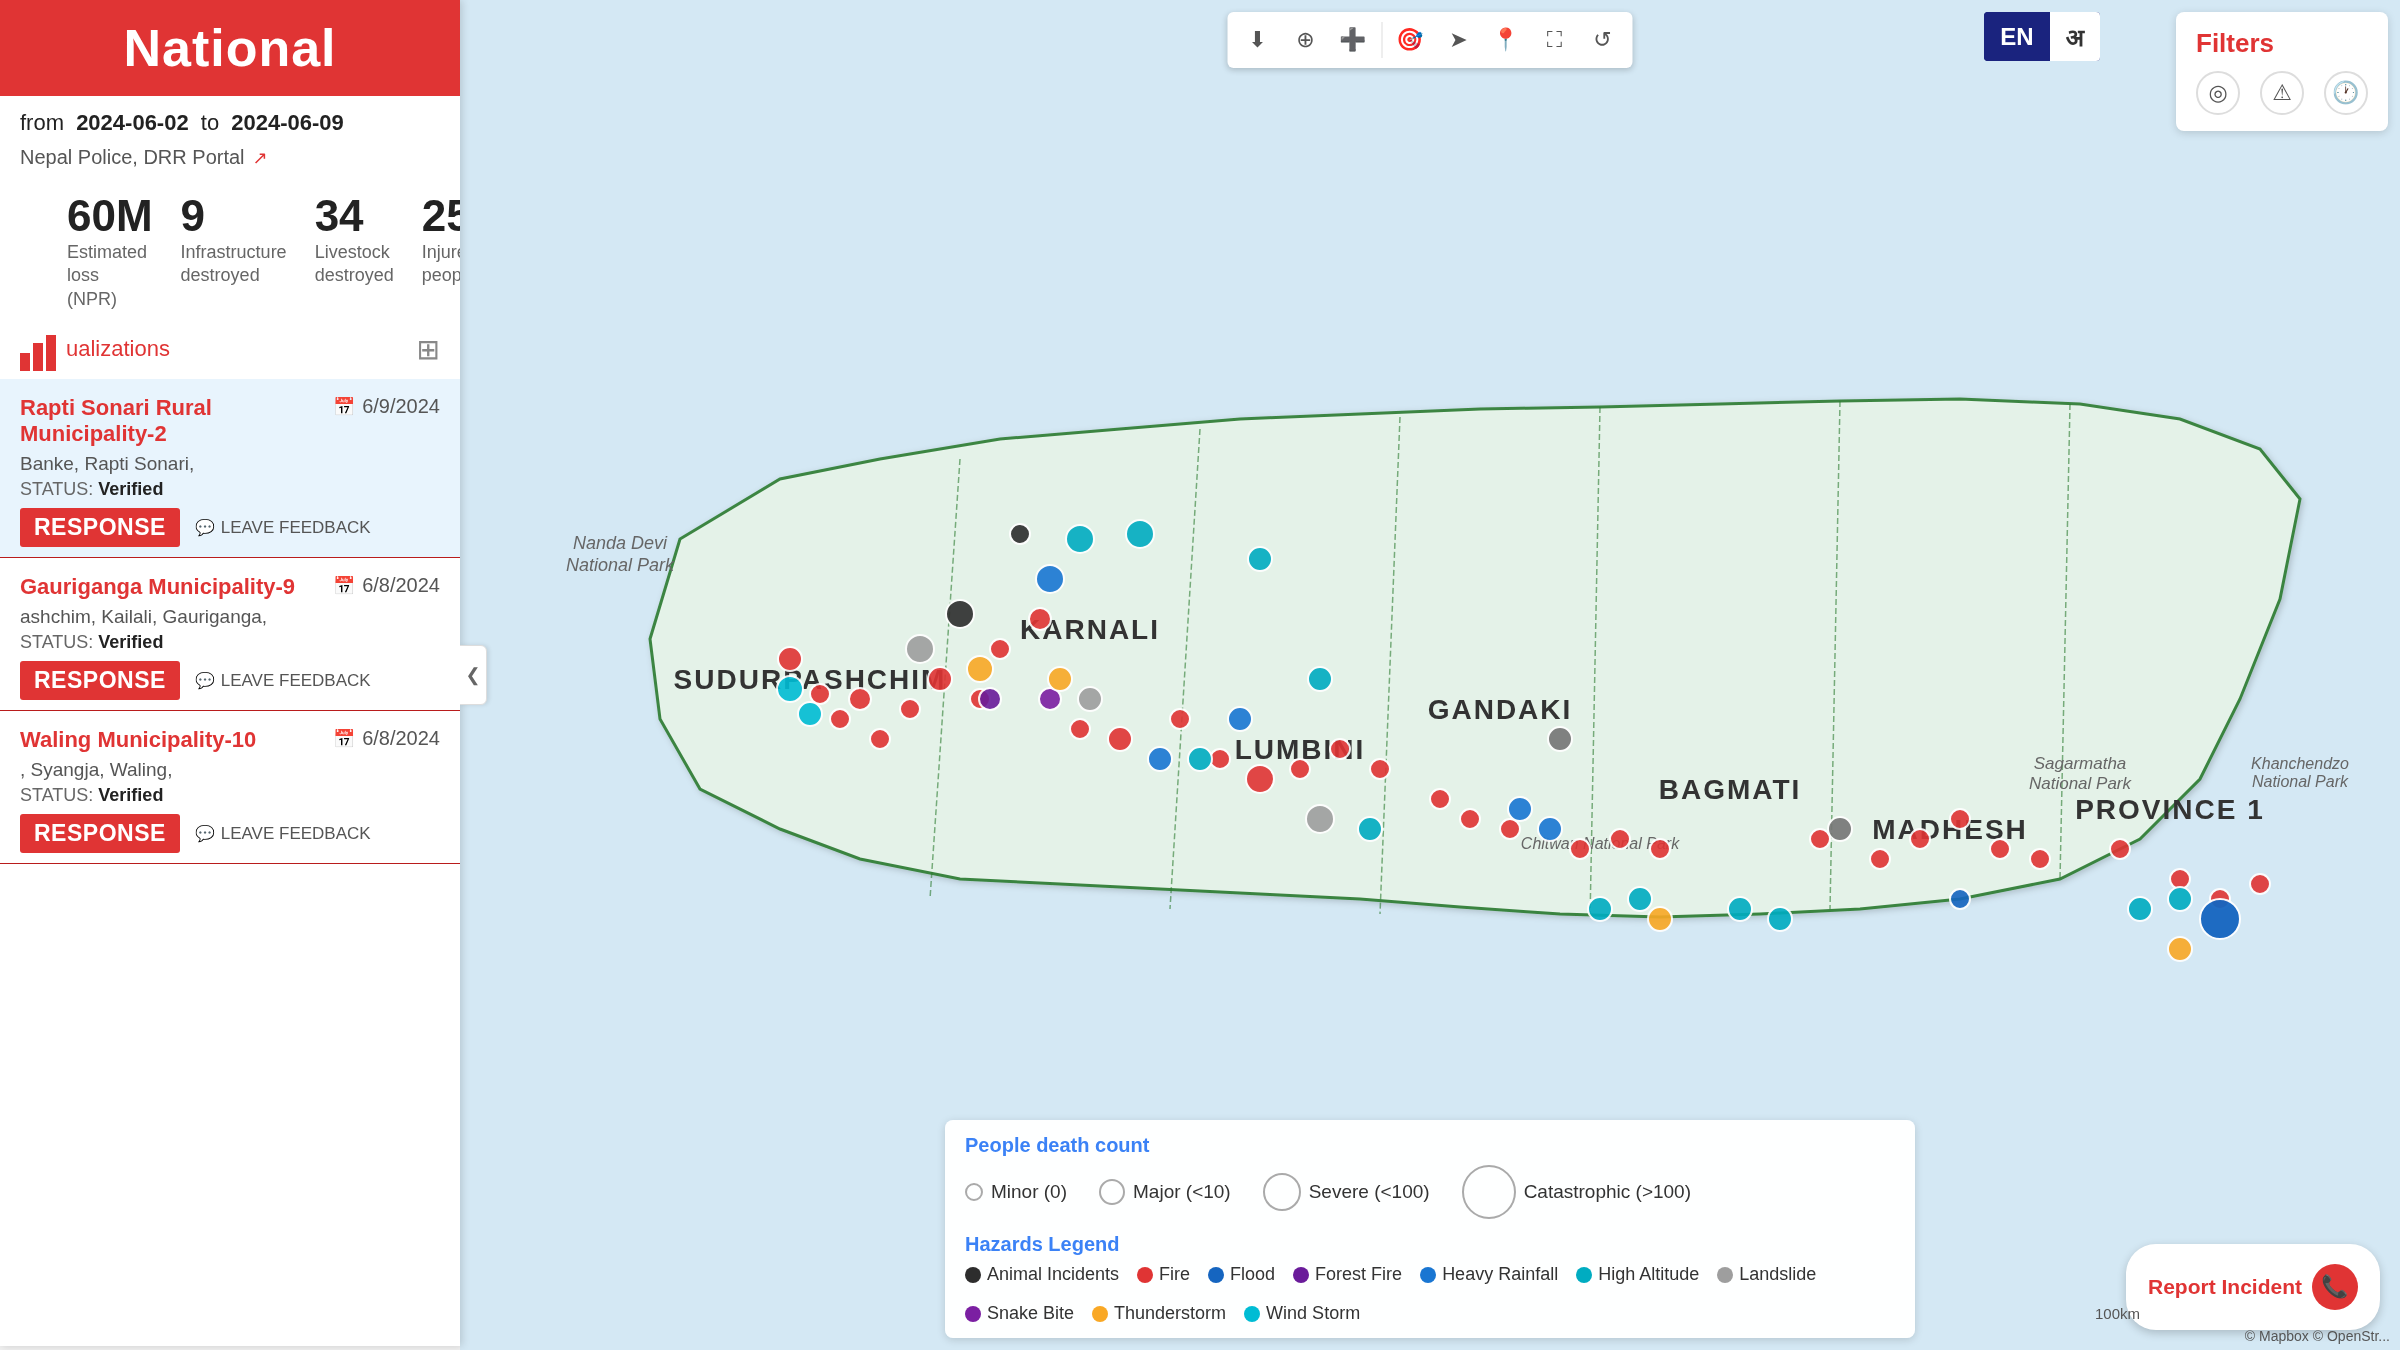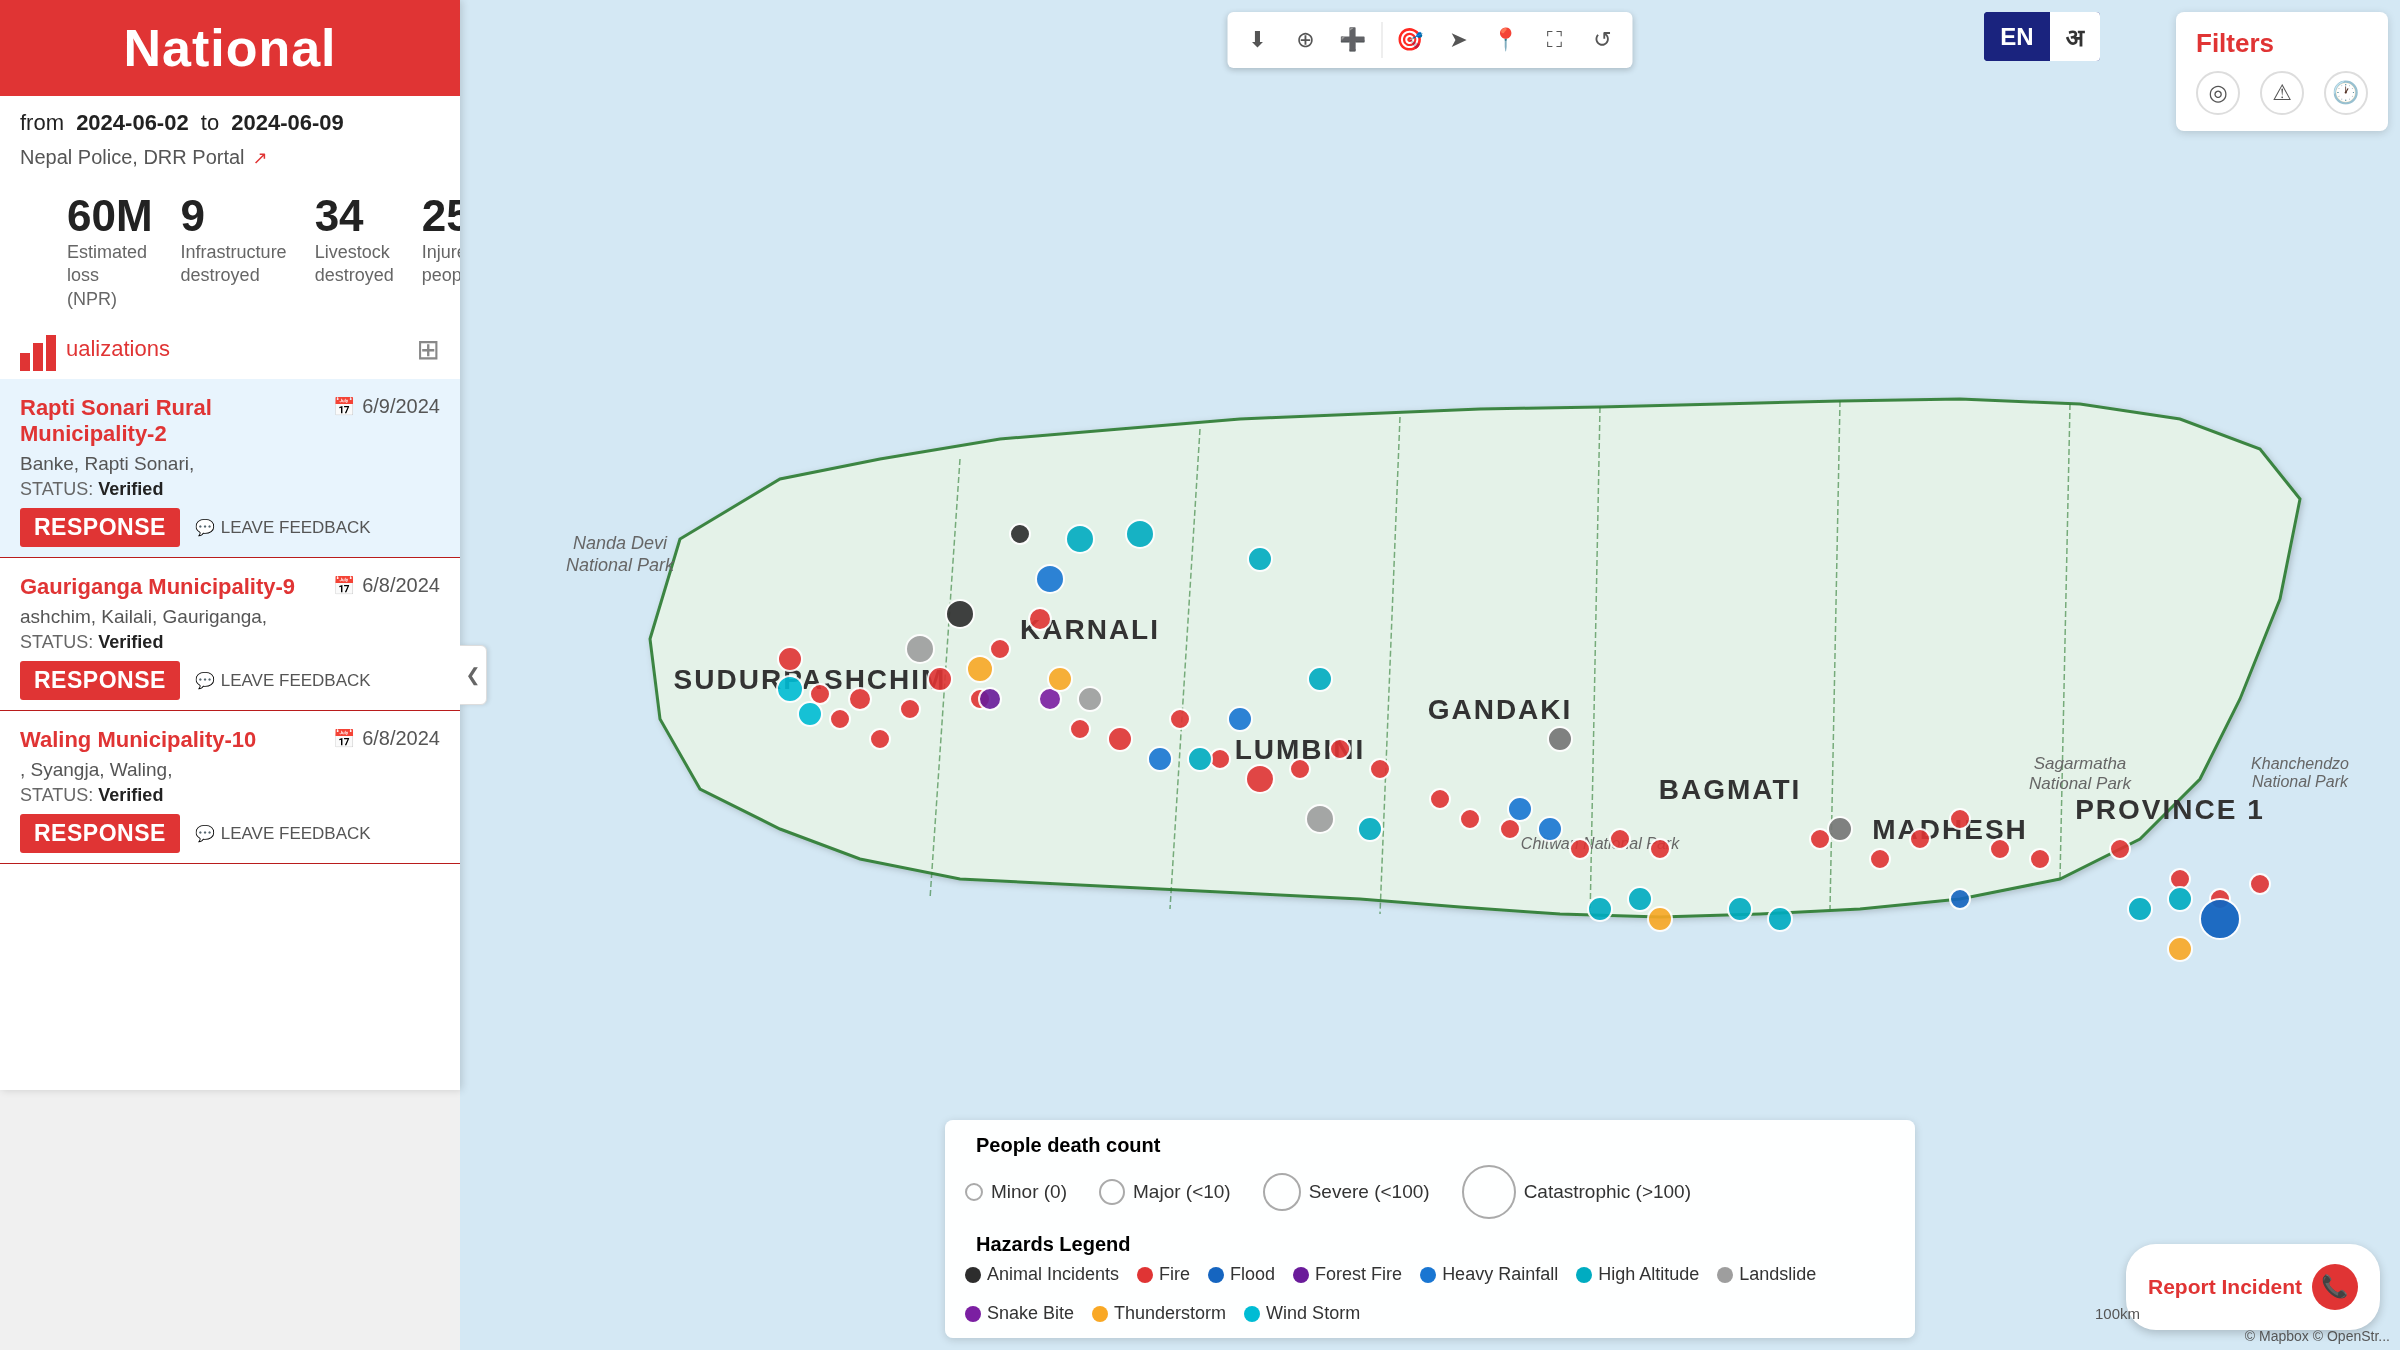--- a/index.html
+++ b/index.html
@@ -2,21 +2,21 @@
 <html><head>
   <meta charset="utf-8">
   <style>
     * { margin: 0; padding: 0; box-sizing: border-box; }
     body { font-family: Arial, sans-serif; width: 2400px; height: 1350px; overflow: hidden; background: #f0f0f0; display: flex; }
 
     
     .left-panel {
       width: 460px;
       min-width: 460px;
-      height: 1090px;
+      height: 1346px;
       background: #fff;
       display: flex;
       flex-direction: column;
       overflow: hidden;
       z-index: 10;
       box-shadow: 2px 0 8px rgba(0,0,0,0.15);
     }
 
     .header-bar {
       background: #e03434;
@@ -234,21 +234,21 @@
       bottom: 12px;
       left: 50%;
       transform: translateX(-50%);
       background: rgba(255,255,255,0.97);
       border-radius: 8px;
       padding: 14px 20px;
       box-shadow: 0 2px 8px rgba(0,0,0,0.15);
       z-index: 20;
       min-width: 920px;
     }
-    .legend-section-title { font-size: 20px; font-weight: bold; color: #000000; margin-bottom: 8px; margin-left: 11px; }
+    .legend-section-title { font-size: 20px; font-weight: bold; color: #3b82f6; margin-bottom: 8px; }
     .death-count-row {
       display: flex;
       align-items: center;
       gap: 32px;
       margin-bottom: 14px;
     }
     .death-item { display: flex; align-items: center; gap: 8px; font-size: 19px; color: #333; }
     .death-circle {
       border-radius: 50%;
       border: 2px solid #aaa;

